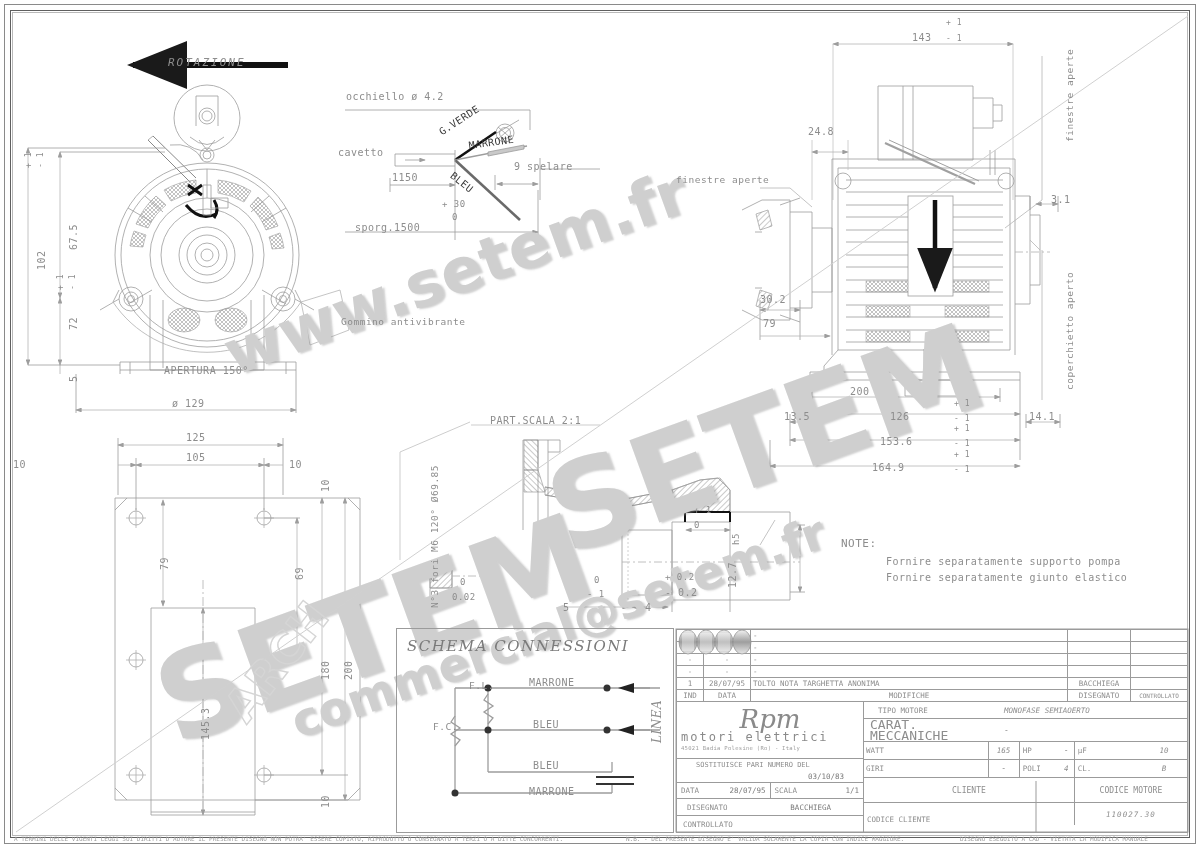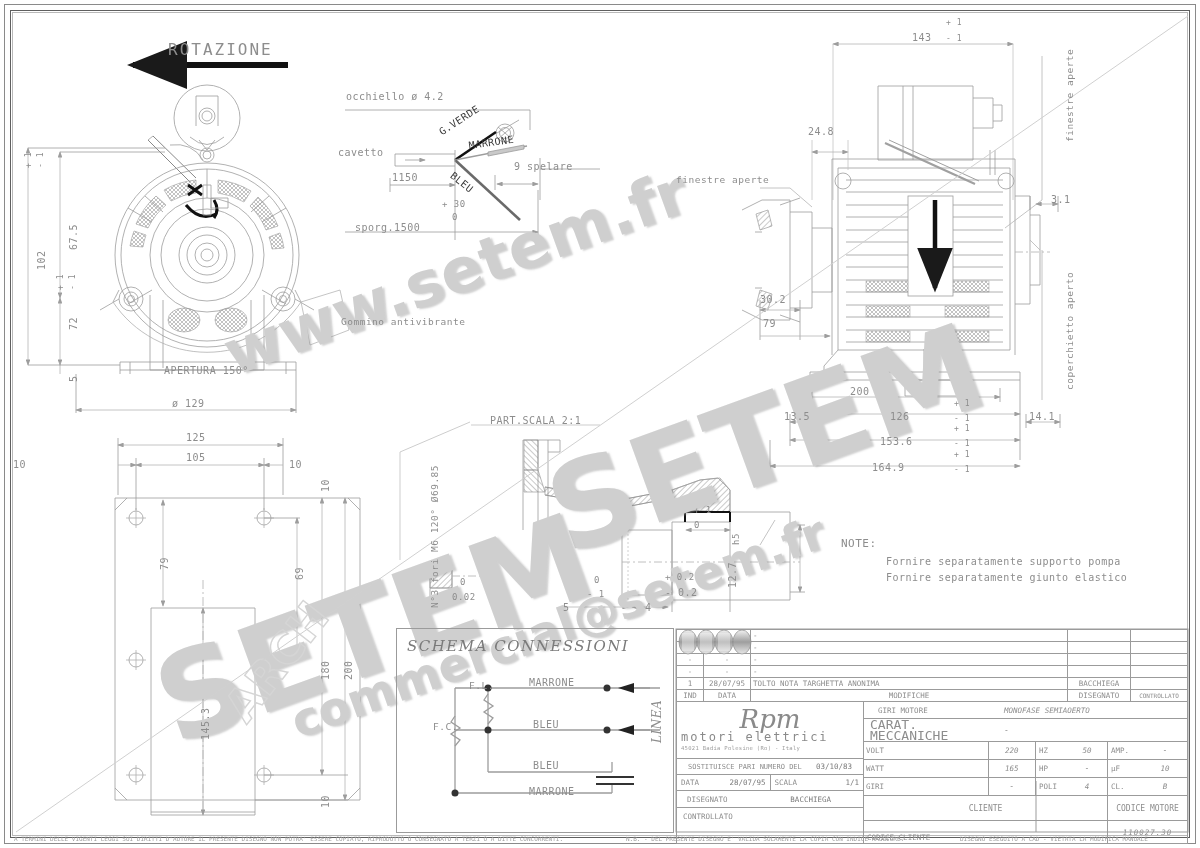--- a/index.html
+++ b/index.html
@@ -375,21 +375,21 @@
   <div class="wm" style="left:540px;top:370px;font-size:120px;transform:rotate(-20deg);">SETEM</div>
   <div class="wm" style="left:148px;top:560px;font-size:120px;transform:rotate(-20deg);">SETEM</div>
   <div class="wm" style="left:276px;top:600px;font-size:46px;transform:rotate(-20deg);">commercial@setem.fr</div>
   <div class="wm" style="left:208px;top:636px;font-size:44px;color:transparent;
               -webkit-text-stroke:1.4px #d5d5d5;text-shadow:none;transform:rotate(-52deg);">ARCH</div>
 
   <svg class="full">
     <line x1="16" y1="832" x2="1188" y2="16" stroke="#d0d0d0" stroke-width="1"></line>
   </svg>
 
-  <div class="txt" style="left:168px;top:40px;font-size:16px;letter-spacing:2px;">ROTAZIONE</div>
+  <div class="txt" style="left:168px;top:56px;font-size:11px;letter-spacing:2px;font-style:italic;">ROTAZIONE</div>
 
   <div class="txt rot90" style="left:36px;top:270px;font-size:10px;">102</div>
   <div class="txt rot90" style="left:24px;top:168px;font-size:8px;">+ 1</div>
   <div class="txt rot90" style="left:36px;top:168px;font-size:8px;">- 1</div>
   <div class="txt rot90" style="left:68px;top:250px;font-size:10px;">67.5</div>
   <div class="txt rot90" style="left:68px;top:330px;font-size:10px;">72</div>
   <div class="txt rot90" style="left:56px;top:290px;font-size:8px;">+ 1</div>
   <div class="txt rot90" style="left:68px;top:290px;font-size:8px;">- 1</div>
   <div class="txt rot90" style="left:68px;top:382px;font-size:10px;">5</div>
   <div class="txt" style="left:164px;top:365px;font-size:10px;">APERTURA 150°</div>
@@ -547,21 +547,21 @@
                     <rect x="24" y="4" width="12" height="18" fill="#ffffff" opacity="0.35"></rect>
                     <rect x="42" y="4" width="12" height="18" fill="#ffffff" opacity="0.35"></rect>
                   </svg>
                   <div class="logo-rpm">Rpm</div>
                 </div>
                 <div class="logo-sub">motori elettrici</div>
                 <div class="logo-addr">45021 Badia Polesine (Ro) - Italy</div>
               </td>
             </tr>
             <tr>
-              <td colspan="2" style="border:none;border-bottom:1px solid #9b9b9b;padding:0 11px;height:15px;">
+              <td colspan="2" style="border:none;border-bottom:1px solid #9b9b9b;padding:0 19px;height:15px;">
                 <span style="font-size:7px;color:#8d8d8d;">SOSTITUISCE PARI NUMERO DEL</span>
                 <span style="float:right;font-size:7.5px;color:#7a7a7a;">03/10/83</span>
               </td>
             </tr>
             <tr>
               <td style="border:none;border-right:1px solid #9b9b9b;border-bottom:1px solid #9b9b9b;padding:0 4px;height:15px;width:50%;">
                 <span style="font-size:7.5px;color:#8d8d8d;">DATA</span>
                 <span style="float:right;font-size:7.5px;color:#7a7a7a;">28/07/95</span>
               </td>
               <td style="border:none;border-bottom:1px solid #9b9b9b;padding:0 4px;height:15px;">
@@ -582,34 +582,26 @@
               </td>
             </tr>
           </tbody>
               </table>
         </td>
 
         <td style="padding:0;vertical-align:top;border:1px solid #9b9b9b;">
           <table style="width:100%;border-collapse:collapse;">
             <tbody>
                   <tr>
-              <td style="border:none;border-bottom:1px solid #9b9b9b;height:16px;padding-left:14px;width:108px;font-size:7.5px;">GIRI MOTORE</td>
+              <td style="border:none;border-bottom:1px solid #9b9b9b;height:16px;padding-left:14px;width:108px;font-size:7.5px;">TIPO MOTORE</td>
               <td colspan="5" class="tb-val" style="border:none;border-bottom:1px solid #9b9b9b;padding-left:16px;">MONOFASE SEMIAOERTO</td>
             </tr>
             <tr>
               <td style="border:none;border-bottom:1px solid #9b9b9b;height:16px;padding-left:6px;font-size:13px;">CARAT. MECCANICHE</td>
               <td colspan="5" style="border:none;border-bottom:1px solid #9b9b9b;padding-left:16px;font-size:8px;">-</td>
-            </tr>
-            <tr>
-              <td style="border:none;border-bottom:1px solid #9b9b9b;border-right:1px solid #9b9b9b;height:17px;padding-left:2px;font-size:7.5px;">VOLT</td>
-              <td colspan="1" class="tb-val ctr" style="border:none;border-bottom:1px solid #9b9b9b;border-right:1px solid #9b9b9b;">220</td>
-              <td style="border:none;border-bottom:1px solid #9b9b9b;height:17px;padding-left:3px;width:26px;font-size:7.5px;">HZ</td>
-              <td class="tb-val ctr" style="border:none;border-bottom:1px solid #9b9b9b;border-right:1px solid #9b9b9b;width:36px;">50</td>
-              <td style="border:none;border-bottom:1px solid #9b9b9b;padding-left:3px;width:30px;font-size:7.5px;">AMP.</td>
-              <td class="ctr" style="border:none;border-bottom:1px solid #9b9b9b;width:40px;font-size:8px;">-</td>
             </tr>
             <tr>
               <td style="border:none;border-bottom:1px solid #9b9b9b;border-right:1px solid #9b9b9b;height:17px;padding-left:2px;font-size:7.5px;">WATT</td>
               <td class="tb-val ctr" style="border:none;border-bottom:1px solid #9b9b9b;border-right:1px solid #9b9b9b;">165</td>
               <td style="border:none;border-bottom:1px solid #9b9b9b;padding-left:3px;font-size:7.5px;">HP</td>
               <td class="ctr" style="border:none;border-bottom:1px solid #9b9b9b;border-right:1px solid #9b9b9b;font-size:8px;">-</td>
               <td style="border:none;border-bottom:1px solid #9b9b9b;padding-left:3px;font-size:7.5px;">µF</td>
               <td class="tb-val ctr" style="border:none;border-bottom:1px solid #9b9b9b;">10</td>
             </tr>
             <tr>

